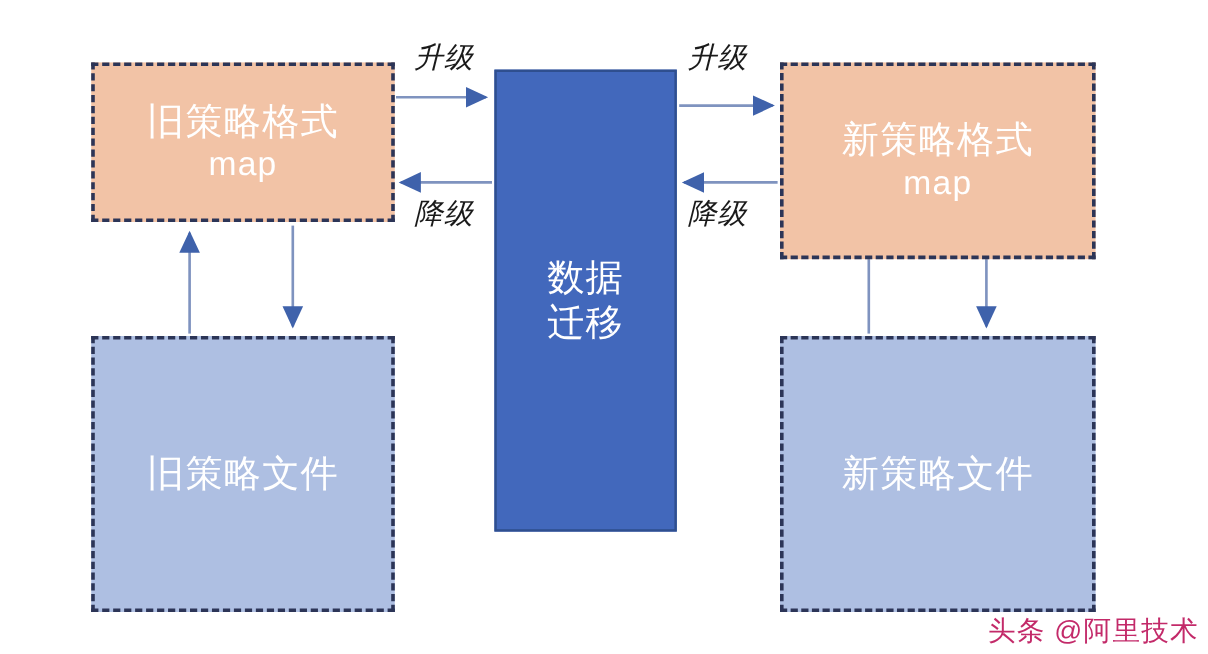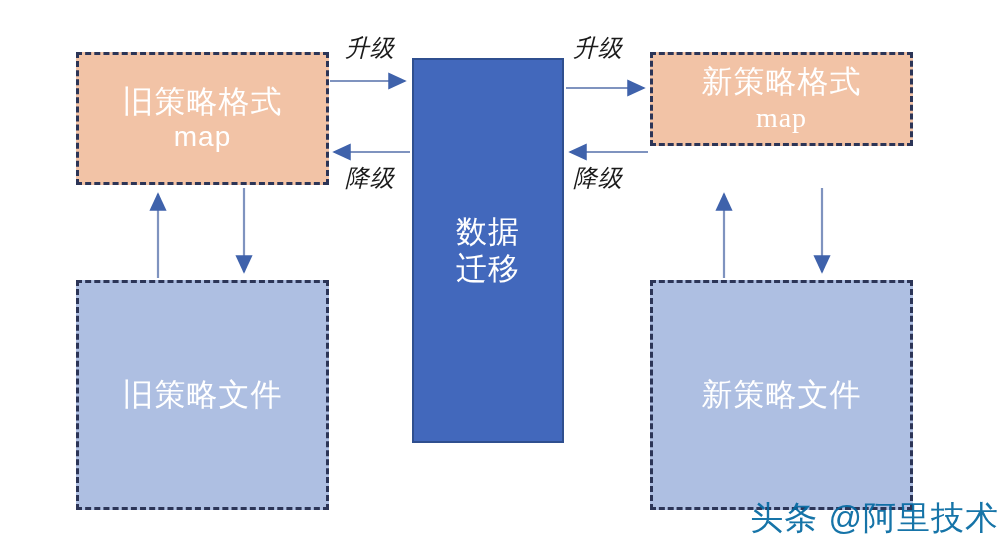--- a/index.html
+++ b/index.html
@@ -41,21 +41,21 @@
   }
 
   .fill-orange { background: #f2c3a6; }
   .fill-lightblue { background: #aebfe2; }
   .fill-blue { background: #4268bc; }
 
   .node-line { display: block; white-space: nowrap; }
 
   
   #node-old-policy-map   { left: 76px;  top: 52px;  width: 253px; height: 133px; }
-  #node-new-policy-map   { left: 650px; top: 52px;  width: 263px; height: 94px; font-family: Liberation Serif, serif; }
+  #node-new-policy-map   { left: 650px; top: 52px;  width: 263px; height: 164px; }
   #node-old-policy-file  { left: 76px;  top: 280px; width: 253px; height: 230px; }
   #node-new-policy-file  { left: 650px; top: 280px; width: 263px; height: 230px; }
   #node-data-migration   { left: 412px; top: 58px;  width: 152px; height: 385px; }
 
   .fs-lg  { font-size: 31px; }
   .fs-md  { font-size: 28px; }
 
   
   #arrows {
     position: absolute;
@@ -78,22 +78,22 @@
   #label-upgrade-left   { left: 345px; top: 32px; }
   #label-downgrade-left { left: 345px; top: 162px; }
   #label-upgrade-right  { left: 573px; top: 32px; }
   #label-downgrade-right{ left: 573px; top: 162px; }
 
   
   #watermark {
     position: absolute;
     right: 8px;
     bottom: 4px;
-    font-size: 33px;
-    color: #0369a1;
+    font-size: 23px;
+    color: #be185d;
     letter-spacing: 1px;
     opacity: 0.92;
     white-space: nowrap;
   }
 </style>
 </head>
 <body>
 
 <div id="canvas">
 

